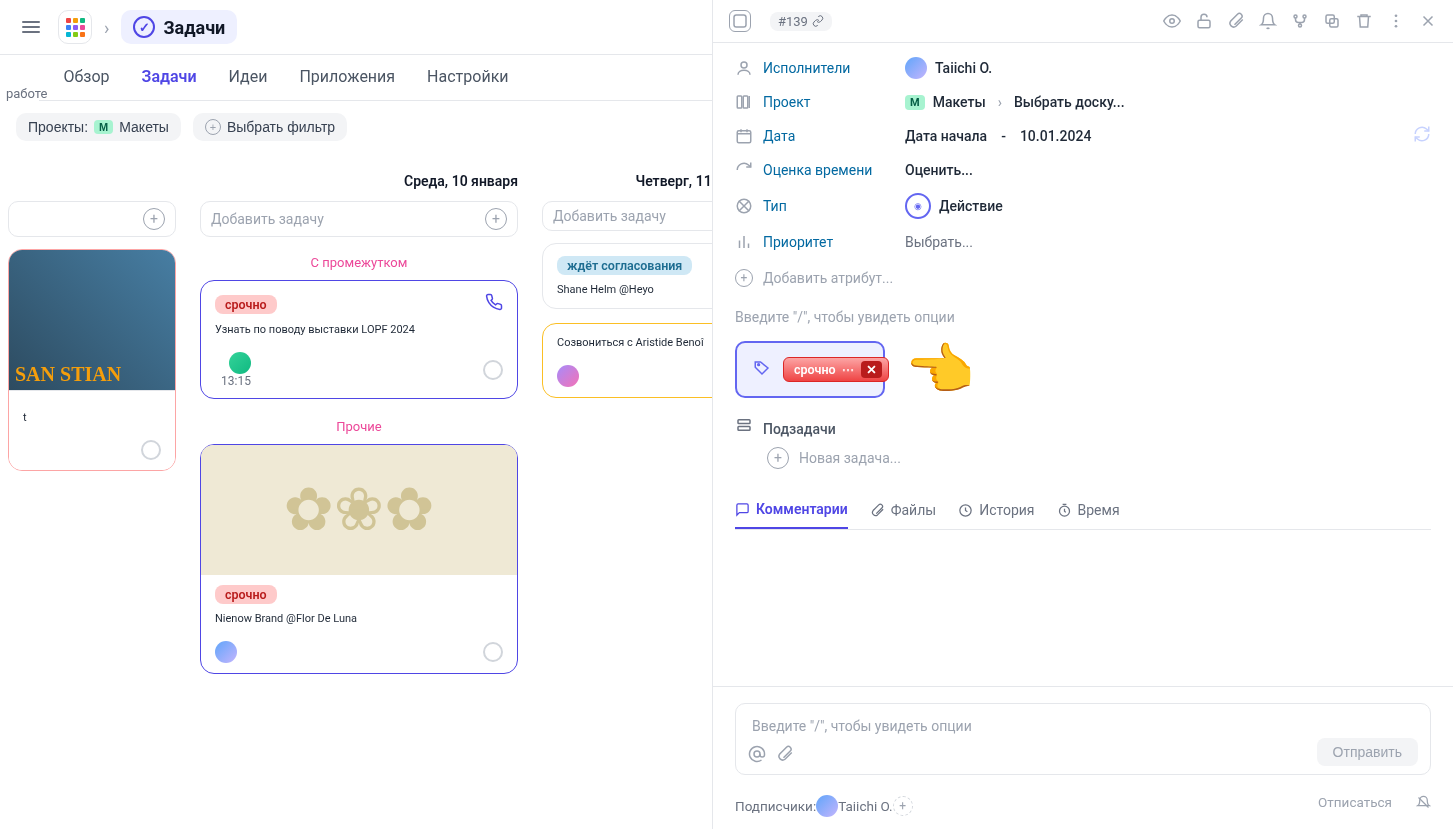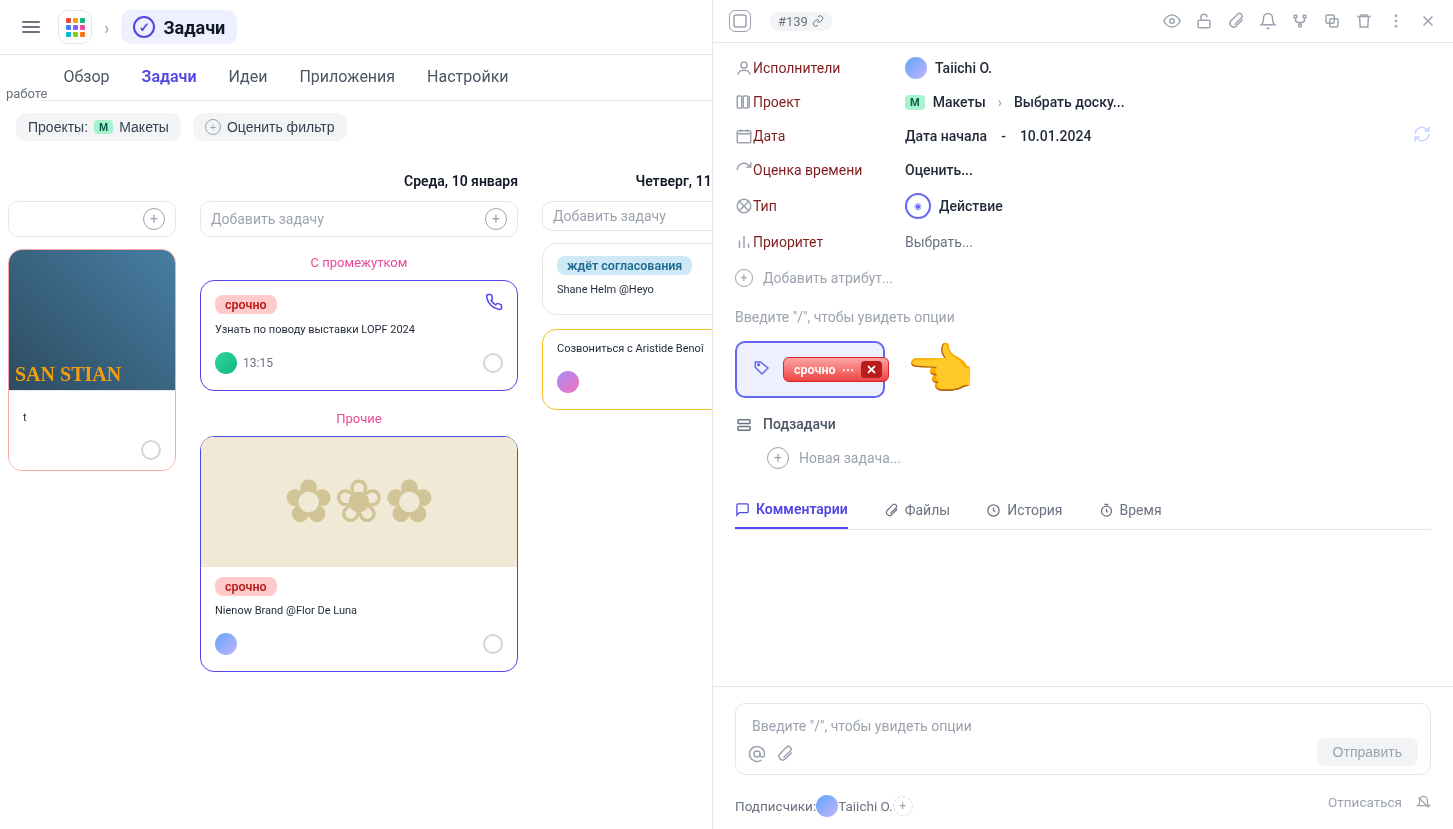--- a/index.html
+++ b/index.html
@@ -105,21 +105,21 @@
     background:#fff;
   }
   .add-task-row.left-partial { justify-content:flex-end; }
   .circle-plus {
     width:22px;height:22px;border:1.8px solid #9ca3af;border-radius:50%;
     display:inline-flex;align-items:center;justify-content:center;font-size:14px;color:#9ca3af;
   }
   .section-label { text-align:center; color:#ec4899; font-size:13px; padding:6px 0 10px 0;}
   .card {
     border:1.5px solid var(--primary); border-radius:14px; background:#fff;
-    padding:12px 14px 16px 14px; margin-bottom:14px; position:relative;
+    padding:12px 14px 10px 14px; margin-bottom:14px; position:relative;
   }
   .card.graycard { border-color: var(--border); }
   .card.orangecard { border-color: #fbbf24; border-width:1.5px; }
   .card.partial { border:1.5px solid #fca5a5; border-radius:14px; padding:0; overflow:hidden; margin-bottom:14px;}
   .card .image-block { height:130px; background:#efe9d5; border-radius:12px 12px 0 0; margin:-12px -14px 10px -14px; display:flex;align-items:center;justify-content:center; overflow:hidden;}
   .floral { font-size:60px; color:#b8a763; opacity:0.55;}
   .tag {
     display:inline-block; padding:2px 10px; border-radius:8px; font-size:12.5px; font-weight:600;
   }
   .tag.red { background:var(--tag-red-bg); color:var(--tag-red-text); }
@@ -152,21 +152,21 @@
     background:#f3f4f6; color:#6b7280; font-size:13px;
   }
   .sq-icon {
     width:22px;height:22px;border:1.5px solid #9ca3af;border-radius:6px;display:inline-flex;align-items:center;justify-content:center;color:#9ca3af;
   }
   .rp-header .icons { display:flex; gap:14px; color:#9ca3af; font-size:16px;}
   .rp-header .icons span{cursor:pointer; display:inline-flex; align-items:center;}
   .svgicon{width:18px;height:18px;}
   .rp-fields { padding:14px 22px 6px 22px; display:flex; flex-direction:column; gap:14px; }
   .field-row { display:flex; align-items:center; }
-  .field-label { width:170px; display:flex; align-items:center; color:#7f1d1d; }
+  .field-label { width:170px; display:flex; align-items:center; gap:10px; color:#0369a1; }
   .field-label .ic { width:18px; color:#9ca3af; display:inline-flex; }
   .field-value { display:flex; align-items:center; gap:8px; color:#1f2937; font-weight:500; flex:1;}
   .field-value .chev { color:#9ca3af; margin:0 4px; }
   .field-value.muted { color:#6b7280; font-weight:400;}
   .action-icon { width:26px;height:26px;border:2px solid #6366f1;border-radius:50%; display:flex;align-items:center;justify-content:center;color:#6366f1;font-size:9px;}
   .sync-ic { color:#c7d2fe; font-size:16px; margin-left:auto;}
   .add-attr { display:flex; align-items:center; gap:10px; color:#9ca3af; padding-top:4px;}
   .add-attr .plus-circle{width:18px;height:18px;border:1.5px solid #9ca3af;border-radius:50%;display:inline-flex;align-items:center;justify-content:center;font-size:12px;}
 
   .rp-body { padding:8px 22px; flex:1; overflow:auto; }
@@ -182,45 +182,45 @@
     font-size:12.5px; font-weight:600;
   }
   .tag-pill .dots{letter-spacing:1px;opacity:0.8;}
   .tag-pill .x{ background:#b91c1c; padding:1px 5px; border-radius:4px; }
   .pointer {
     position:absolute; left:170px; top:50%; transform:translateY(-50%); font-size:56px;
   }
   .subtasks {
     margin-top:18px; display:flex; flex-direction:column; gap:10px;
   }
-  .subtasks .hdr{ display:flex;align-items:flex-start;gap:10px; color:#4b5563; font-weight:500;}
+  .subtasks .hdr{ display:flex;align-items:flex-end;gap:10px; color:#4b5563; font-weight:500;}
   .new-task-row{ display:flex; align-items:center; gap:10px; color:#9ca3af; padding-left:32px;}
   .rp-tabs {
-    display:flex; gap:36px; padding:12px 0 0 0; margin-top:20px; border-bottom:1px solid var(--border);
+    display:flex; gap:22px; padding:12px 0 0 0; margin-top:20px; border-bottom:1px solid var(--border);
   }
   .rp-tab{ display:flex;align-items:center;gap:6px; color:#6b7280; padding-bottom:10px; cursor:pointer;}
   .rp-tab.active{ color:var(--primary); border-bottom:2px solid var(--primary); font-weight:600;}
 
   .rp-footer { border-top:1px solid var(--border); }
   .comment-box {
     margin:16px 22px 0 22px; border:1px solid var(--border); border-radius:10px; padding:14px 16px 40px 16px;
     color:#9ca3af; position:relative;
   }
   .comment-tools{ position:absolute; bottom:8px; left:12px; display:flex; gap:10px; color:#9ca3af;}
   .send-btn{
     position:absolute; bottom:8px; right:12px; background:#f3f4f6; color:#9ca3af;
     border:none; padding:6px 16px; border-radius:8px; font-size:14px;
   }
   .subscribers {
     display:flex; align-items:center; gap:10px; padding:12px 22px; color:#6b7280; font-size:13.5px;
     justify-content:space-between;
   }
   .subscribers .left{ display:flex; align-items:center; gap:0;margin-top:8px;}
   .subscribers .plus-c{width:20px;height:20px;border:1.5px dashed #d1d5db;border-radius:50%;display:inline-flex;align-items:center;justify-content:center;color:#9ca3af;font-size:12px;}
-  .unsub{ display:flex;align-items:center;gap:14px;color:#9ca3af;}
+  .unsub{ display:flex;align-items:center;gap:24px;color:#9ca3af;}
 </style>
 </head>
 <body>
 
 <div class="left-pane">
 
   <div class="top-header">
     <div class="hamburger">
         <span></span>
         <span></span>
@@ -258,21 +258,21 @@
   </div>
 
   <div class="filters">
     <button class="pill">
       <span>Проекты:</span>
       <span class="proj-badge">М</span>
       <span>Макеты</span>
     </button>
     <button class="pill">
       <span class="plus">+</span>
-      <span>Оценить фильтр</span>
+      <span>Выбрать фильтр</span>
     </button>
   </div>
 
   <div class="board">
 
     <div class="col partial-left">
       <div class="col-head">&nbsp;</div>
       <div class="add-task-row left-partial">
         <span class="circle-plus">+</span>
       </div>
@@ -299,21 +299,21 @@
         <div style="display:flex;justify-content:space-between;align-items:center;">
           <span class="tag red">срочно</span>
           <span class="call-icon">
             <svg class="svgicon" viewBox="0 0 24 24" fill="none" stroke="currentColor" stroke-width="2">
                 <path d="M22 16.92v3a2 2 0 0 1-2.18 2 19.8 19.8 0 0 1-8.63-3.07 19.5 19.5 0 0 1-6-6A19.8 19.8 0 0 1 2.12 4.18 2 2 0 0 1 4.11 2h3a2 2 0 0 1 2 1.72c.13.96.36 1.9.7 2.81a2 2 0 0 1-.45 2.11L8.09 9.91a16 16 0 0 0 6 6l1.27-1.27a2 2 0 0 1 2.11-.45c.91.34 1.85.57 2.81.7A2 2 0 0 1 22 16.92z"></path>
               </svg>
           </span>
         </div>
         <div class="card-title">Узнать по поводу выставки LOPF 2024</div>
         <div class="card-footer">
-          <span style="display:flex;align-items:center;">
+          <span style="display:flex;align-items:flex-end;flex-direction:column;">
             <span class="avatar green"></span>
             <span class="time">13:15</span>
           </span>
           <span class="ring"></span>
         </div>
       </div>
 
       <div class="section-label">Прочие</div>
       <div class="card">
         <div class="image-block">

